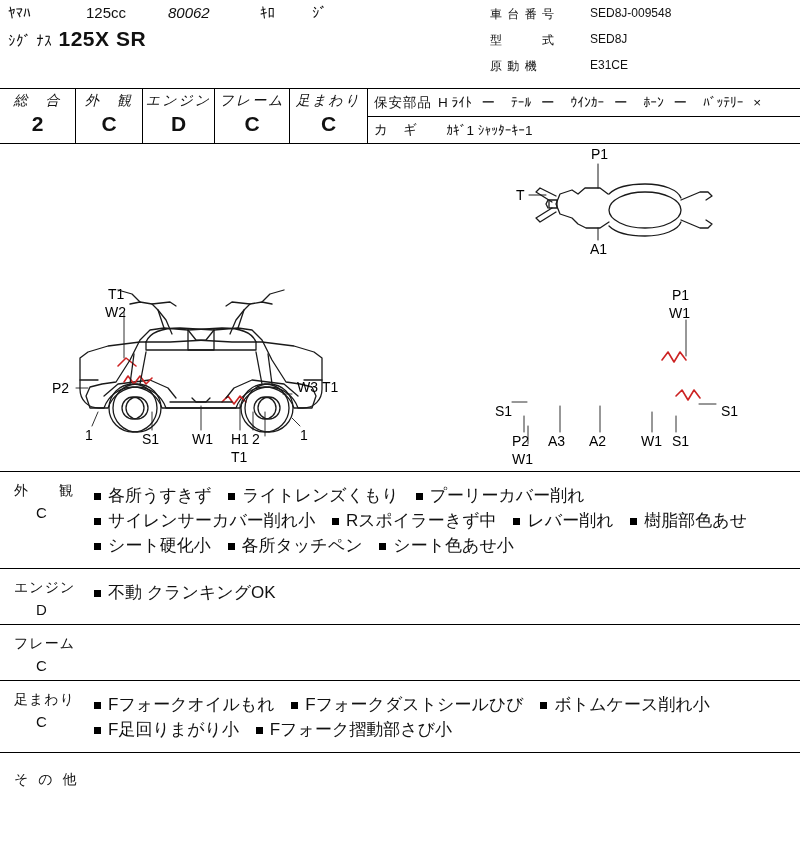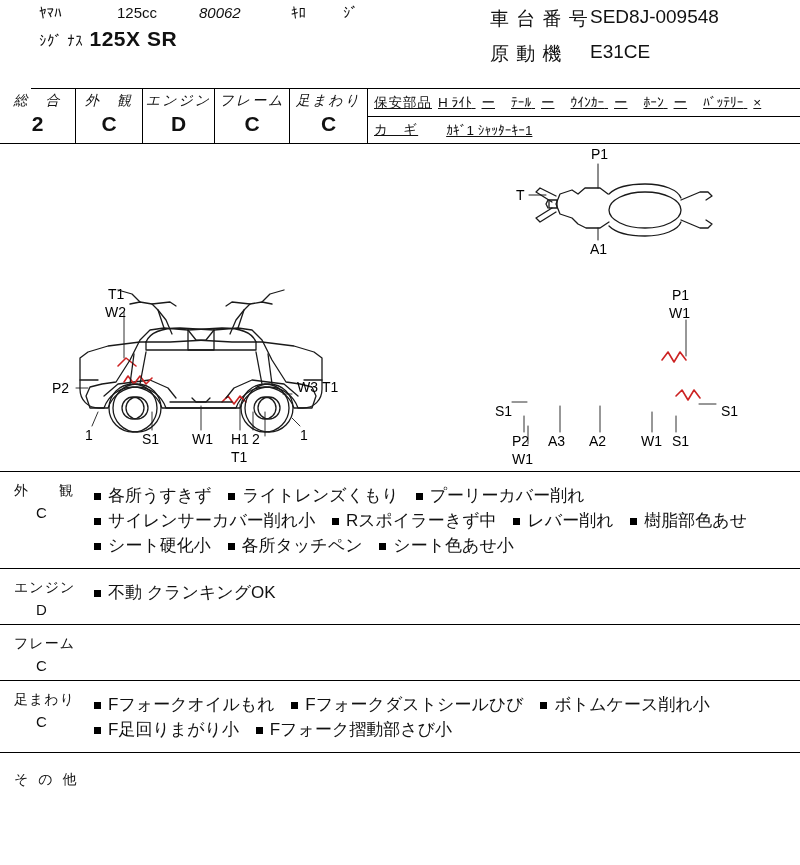--- a/index.html
+++ b/index.html
@@ -20,21 +20,20 @@
     height: 865px;
     position: relative;
     box-sizing: border-box;
   }
 
   
   .header {
     position: relative;
     height: 88px;
     border-bottom: 1px solid #000;
-    margin-left: 31px;
   }
   .hdr-left {
     position: absolute;
     left: 8px;
     top: 4px;
     width: 480px;
   }
   .hdr-row1 {
     display: flex;
     align-items: baseline;
@@ -54,21 +53,21 @@
   }
   .hdr-model .small {
     font-size: 15px;
     font-weight: 400;
   }
   .hdr-right {
     position: absolute;
     right: 10px;
     top: 6px;
     width: 300px;
-    font-size: 19px;
+    font-size: 12px;
   }
   .hdr-right .line {
     display: flex;
     margin-bottom: 9px;
     white-space: nowrap;
   }
   .hdr-right .lbl {
     width: 100px;
     letter-spacing: 1px;
   }
@@ -101,21 +100,20 @@
   }
   .g-sogo { width: 76px; }
   .g-gaikan { width: 67px; }
   .g-engine { width: 72px; }
   .g-frame { width: 75px; }
   .g-ashi { width: 78px; }
   .parts {
     flex: 1;
     position: relative;
     font-size: 13.5px;
-    text-decoration: underline;
   }
   .parts-row {
     display: flex;
     align-items: center;
     height: 27px;
     padding-left: 6px;
     box-sizing: border-box;
     white-space: nowrap;
   }
   .parts-row.second { border-top: 1px solid #000; }
@@ -189,20 +187,24 @@
       <div class="hdr-model">
         <span class="small">ｼｸﾞ ﾅｽ</span>
         <span>125X</span>
         <span>SR</span>
       </div>
     </div>
     <div class="hdr-right">
       <div class="line">
         <span class="lbl">車 台 番 号</span>
         <span class="val">SED8J-009548</span>
+      </div>
+      <div class="line">
+        <span class="lbl">型　　　式</span>
+        <span class="val">SED8J</span>
       </div>
       <div class="line">
         <span class="lbl">原 動 機</span>
         <span class="val">E31CE</span>
       </div>
     </div>
   </div>
 
   <div class="grades">
     <div class="grade-cell g-sogo">

